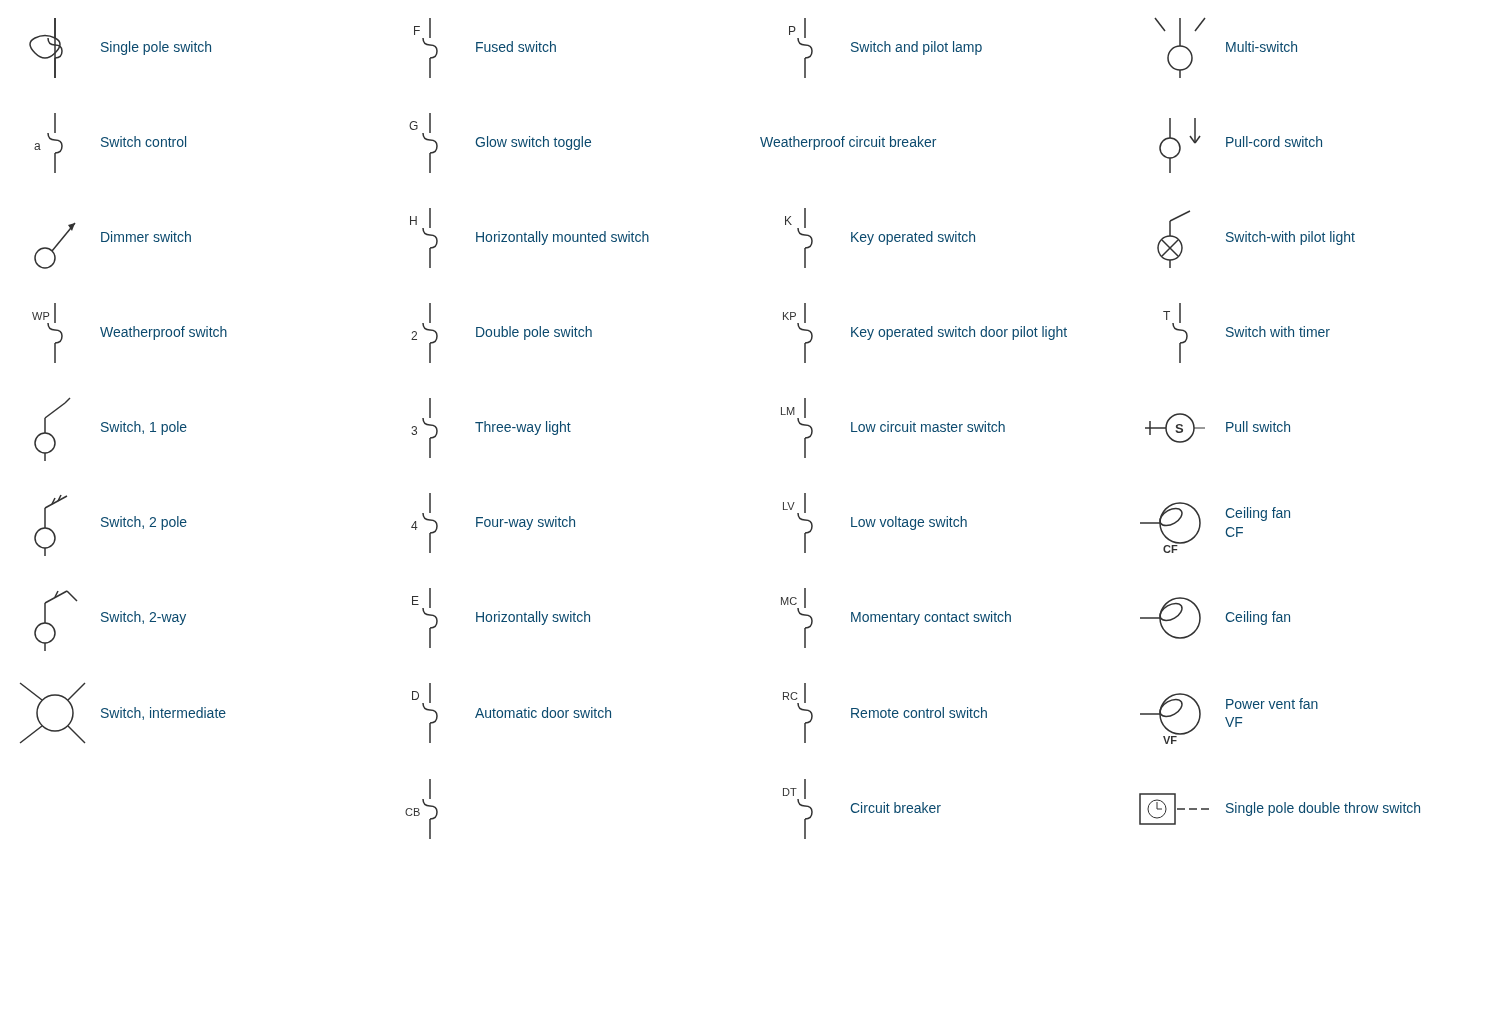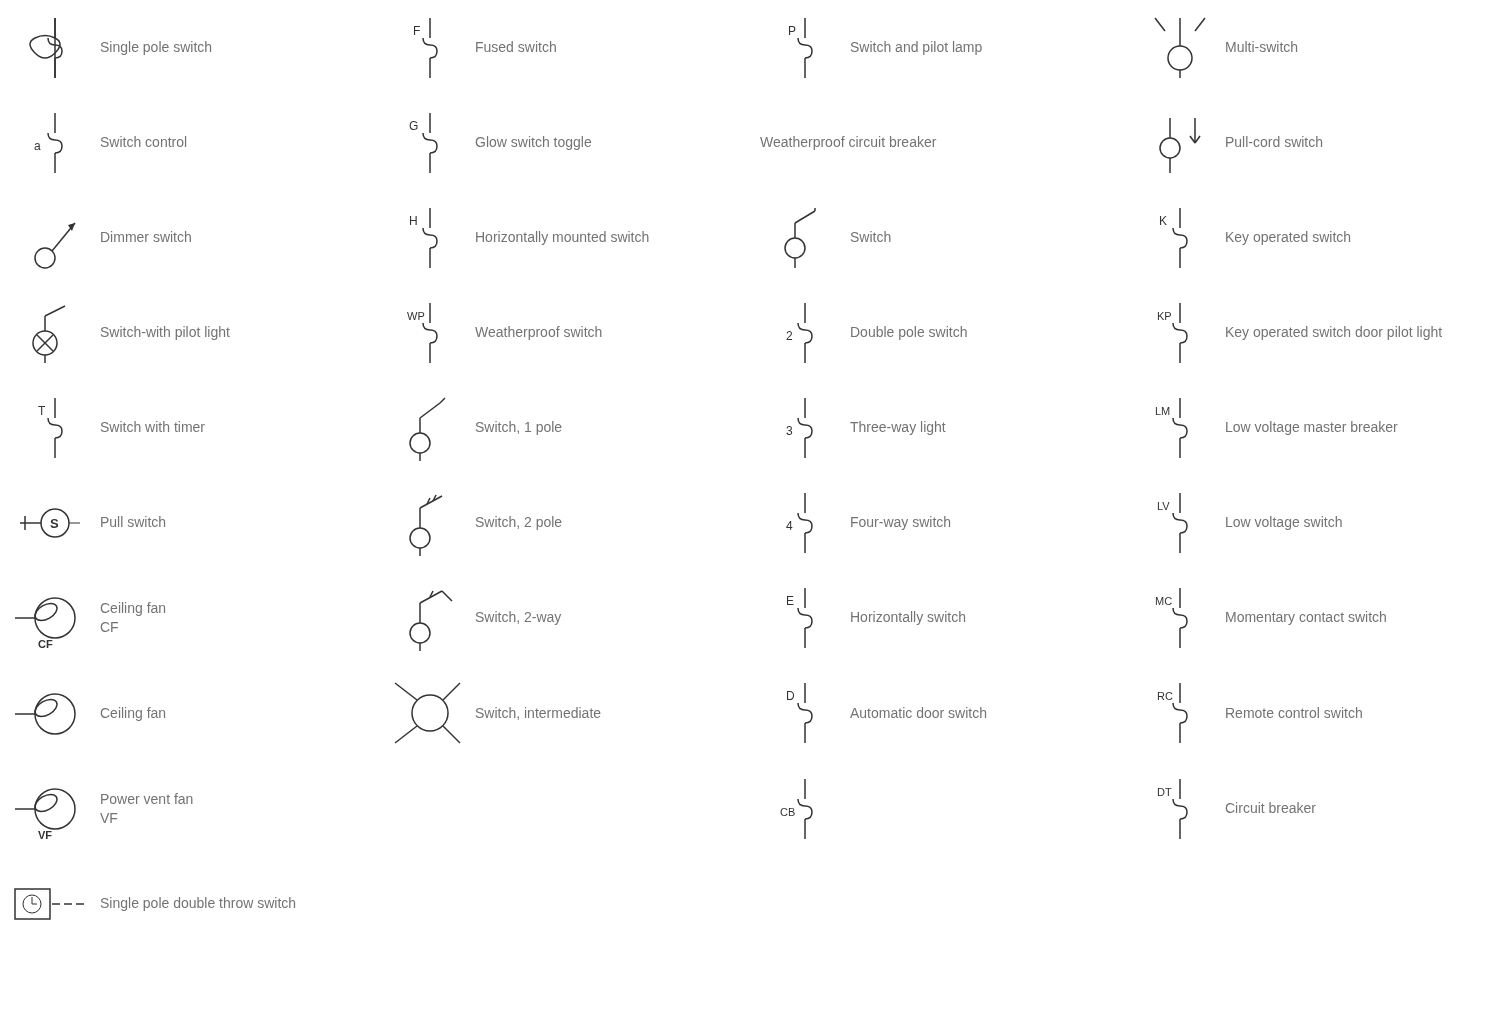--- a/index.html
+++ b/index.html
@@ -26,21 +26,21 @@
     }
     .symbol-area {
       width: 90px;
       min-width: 90px;
       display: flex;
       align-items: center;
       justify-content: center;
     }
     .label {
       font-size: 14px;
-      color: #737373;
+      color: #0c4a6e;
       line-height: 1.3;
       flex: 1;
     }
     svg {
       overflow: visible;
     }
   </style>
 </head>
 <body>
 
@@ -167,34 +167,20 @@
         <text x="14" y="22" font-size="12" font-family="Arial" fill="#333">H</text>
         <line x1="35" y1="5" x2="35" y2="25" stroke="#333" stroke-width="1.5"></line>
         <path d="M28 25 Q28 32 35 32 Q42 32 42 38 Q42 45 35 45" stroke="#333" stroke-width="1.5" fill="none"></path>
         <line x1="35" y1="45" x2="35" y2="65" stroke="#333" stroke-width="1.5"></line>
       </svg>
     </div>
     <span class="label">Horizontally mounted switch</span>
   </div>
 
 
-  <div class="cell">
-    <div class="symbol-area">
-      <svg width="80" height="70" viewBox="0 0 80 70">
-
-        <circle cx="30" cy="45" r="10" stroke="#333" stroke-width="1.5" fill="none"></circle>
-        <line x1="30" y1="35" x2="30" y2="20" stroke="#333" stroke-width="1.5"></line>
-
-        <line x1="30" y1="20" x2="50" y2="8" stroke="#333" stroke-width="1.5"></line>
-        <line x1="50" y1="8" x2="50" y2="5" stroke="#333" stroke-width="1.5"></line>
-        <line x1="30" y1="55" x2="30" y2="65" stroke="#333" stroke-width="1.5"></line>
-      </svg>
-    </div>
-    <span class="label">Switch</span>
-  </div>
 
 
   <div class="cell">
     <div class="symbol-area">
       <svg width="70" height="70" viewBox="0 0 70 70">
         <text x="14" y="22" font-size="12" font-family="Arial" fill="#333">K</text>
         <line x1="35" y1="5" x2="35" y2="25" stroke="#333" stroke-width="1.5"></line>
         <path d="M28 25 Q28 32 35 32 Q42 32 42 38 Q42 45 35 45" stroke="#333" stroke-width="1.5" fill="none"></path>
         <line x1="35" y1="45" x2="35" y2="65" stroke="#333" stroke-width="1.5"></line>
       </svg>
@@ -293,21 +279,21 @@
 
   <div class="cell">
     <div class="symbol-area">
       <svg width="70" height="70" viewBox="0 0 70 70">
         <text x="10" y="22" font-size="11" font-family="Arial" fill="#333">LM</text>
         <line x1="35" y1="5" x2="35" y2="25" stroke="#333" stroke-width="1.5"></line>
         <path d="M28 25 Q28 32 35 32 Q42 32 42 38 Q42 45 35 45" stroke="#333" stroke-width="1.5" fill="none"></path>
         <line x1="35" y1="45" x2="35" y2="65" stroke="#333" stroke-width="1.5"></line>
       </svg>
     </div>
-    <span class="label">Low voltage master breaker</span>
+    <span class="label">Low circuit master switch</span>
   </div>
 
   <div class="cell">
     <div class="symbol-area">
       <svg width="80" height="70" viewBox="0 0 80 70">
 
         <circle cx="40" cy="35" r="14" stroke="#333" stroke-width="1.5" fill="none"></circle>
         <text x="35" y="40" font-size="13" font-family="Arial" font-weight="bold" fill="#333">S</text>
         <line x1="5" y1="35" x2="26" y2="35" stroke="#333" stroke-width="1.5"></line>
         <line x1="54" y1="35" x2="65" y2="35" stroke="#333" stroke-width="1" stroke-dasharray="none"></line>

